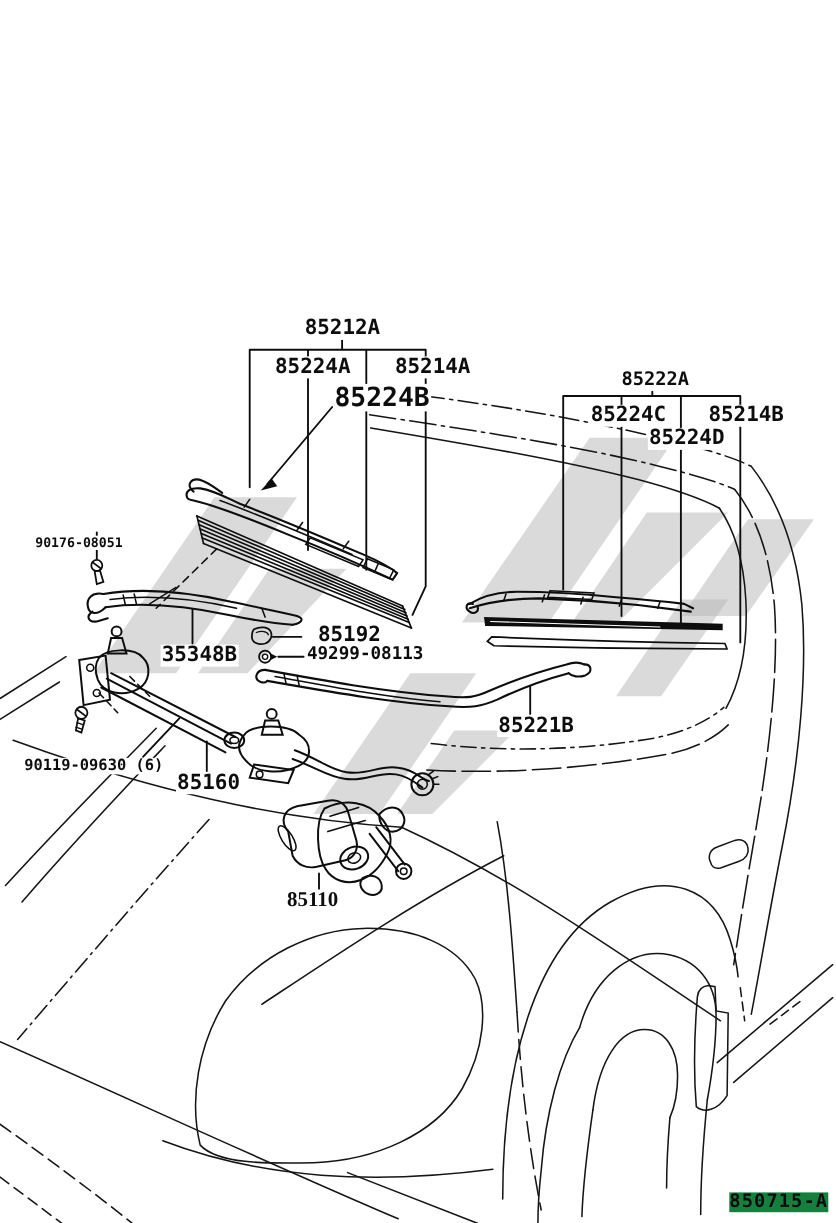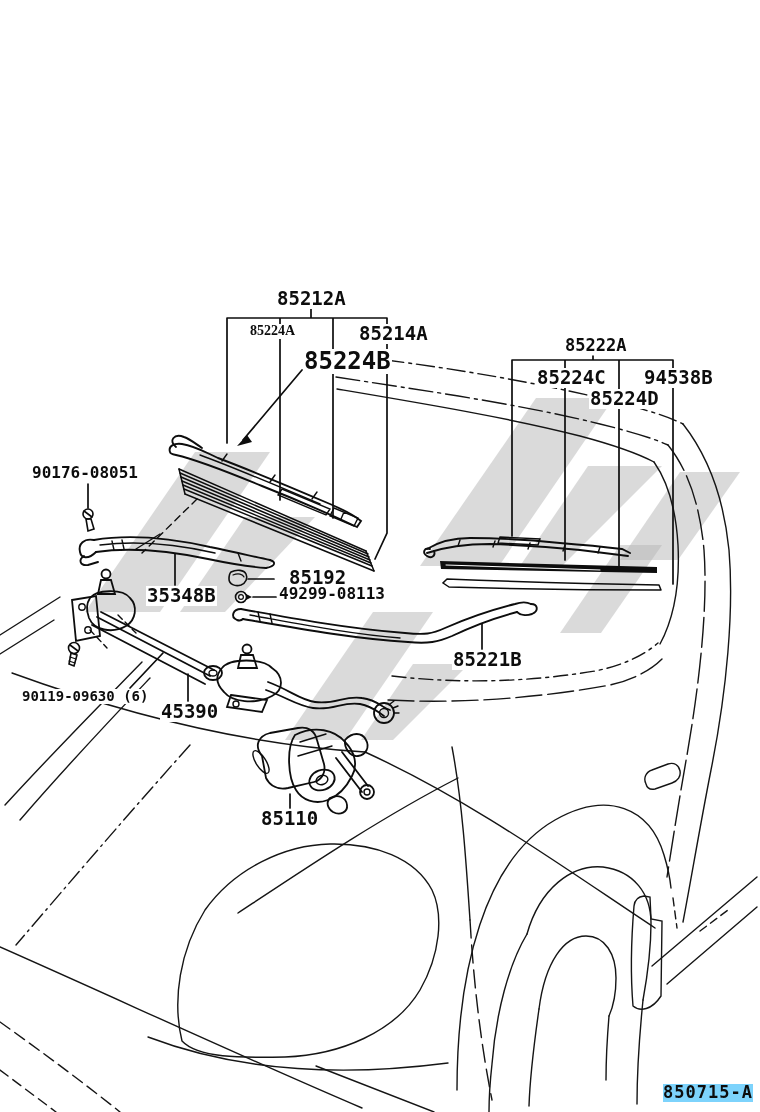--- a/index.html
+++ b/index.html
@@ -6,21 +6,21 @@
   .stage{
     position:relative;width:760px;height:1112px;background:#fff;overflow:hidden;
     font-family:"DejaVu Sans Mono","Liberation Mono",monospace;
   }
   .stage svg{position:absolute;left:0;top:0;}
   .plabel{
     position:absolute;font-weight:bold;color:#0d0d0d;background:#ffffff;
     line-height:1.05;white-space:nowrap;padding:0 1px;z-index:5;
   }
   .figcode{
-    position:absolute;font-weight:bold;color:#0d0d0d;background:#7dd3fc;
+    position:absolute;font-weight:bold;color:#0d0d0d;background:#15803d;
     line-height:1.05;white-space:nowrap;z-index:5;letter-spacing:1px;
   }
 </style>
 </head>
 <body>
 
 <div class="stage">
 
 <svg width="760" height="1112" viewBox="0 0 760 1112">
 
@@ -208,30 +208,30 @@
     </g>
     <g>
       <circle cx="241" cy="597" r="5.5"></circle>
       <circle cx="241" cy="597" r="2.4" stroke-width="1.2"></circle>
       <polygon points="246,594 252,597 246,600" fill="#0d0d0d" stroke="none"></polygon>
     </g>
   </g>
 </svg>
 
   <div class="plabel" style="left:276px;top:289px;font-size:19px;">85212A</div>
-  <div class="plabel" style="left:249px;top:324px;font-size:14px;font-family:Liberation Serif, serif;">85224A</div>
+  <div class="plabel" style="left:249px;top:324px;font-size:19px;">85224A</div>
   <div class="plabel" style="left:358px;top:324px;font-size:19px;">85214A</div>
   <div class="plabel" style="left:303px;top:349px;font-size:24px;">85224B</div>
   <div class="plabel" style="left:564px;top:337px;font-size:17px;">85222A</div>
   <div class="plabel" style="left:536px;top:368px;font-size:19px;">85224C</div>
-  <div class="plabel" style="left:643px;top:368px;font-size:19px;">94538B</div>
+  <div class="plabel" style="left:643px;top:368px;font-size:19px;">85214B</div>
   <div class="plabel" style="left:589px;top:389px;font-size:19px;">85224D</div>
-  <div class="plabel" style="left:31px;top:465px;font-size:16px;">90176-08051</div>
+  <div class="plabel" style="left:31px;top:487px;font-size:12px;">90176-08051</div>
   <div class="plabel" style="left:288px;top:568px;font-size:19px;">85192</div>
   <div class="plabel" style="left:278px;top:586px;font-size:16px;">49299-08113</div>
   <div class="plabel" style="left:146px;top:586px;font-size:19px;">35348B</div>
   <div class="plabel" style="left:452px;top:650px;font-size:19px;">85221B</div>
   <div class="plabel" style="left:21px;top:689px;font-size:14px;">90119-09630 (6)</div>
-  <div class="plabel" style="left:160px;top:702px;font-size:19px;">45390</div>
-  <div class="plabel" style="left:260px;top:809px;font-size:19px;">85110</div>
+  <div class="plabel" style="left:160px;top:702px;font-size:19px;">85160</div>
+  <div class="plabel" style="left:260px;top:809px;font-size:19px;font-family:Liberation Serif, serif;">85110</div>
 
   <div class="figcode" style="left:663px;top:1084px;font-size:17px;">850715-A</div>
 </div>
 
 </body></html>

